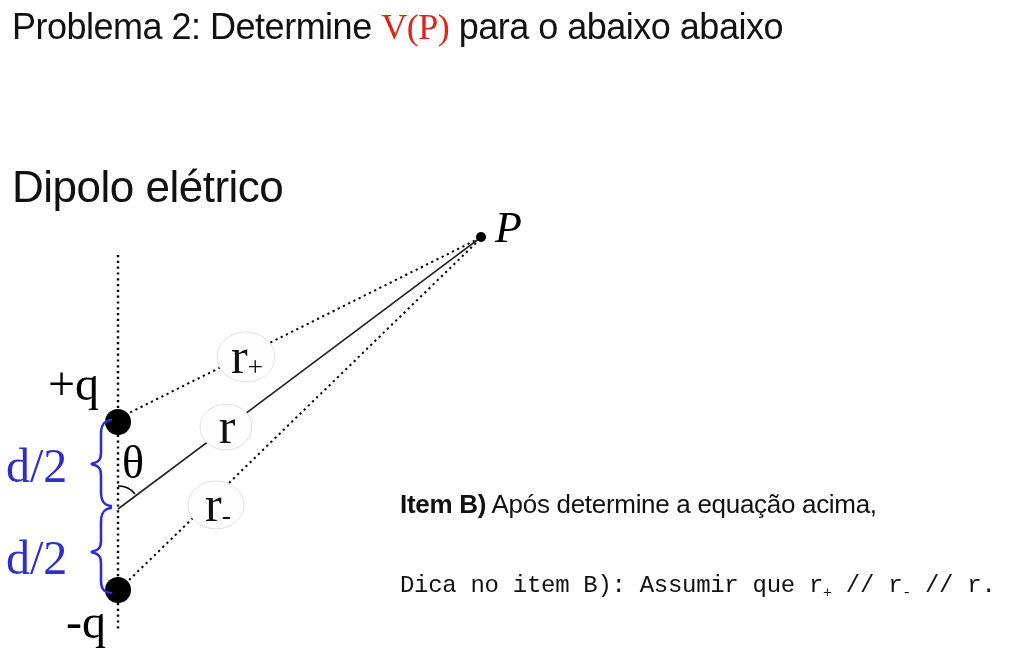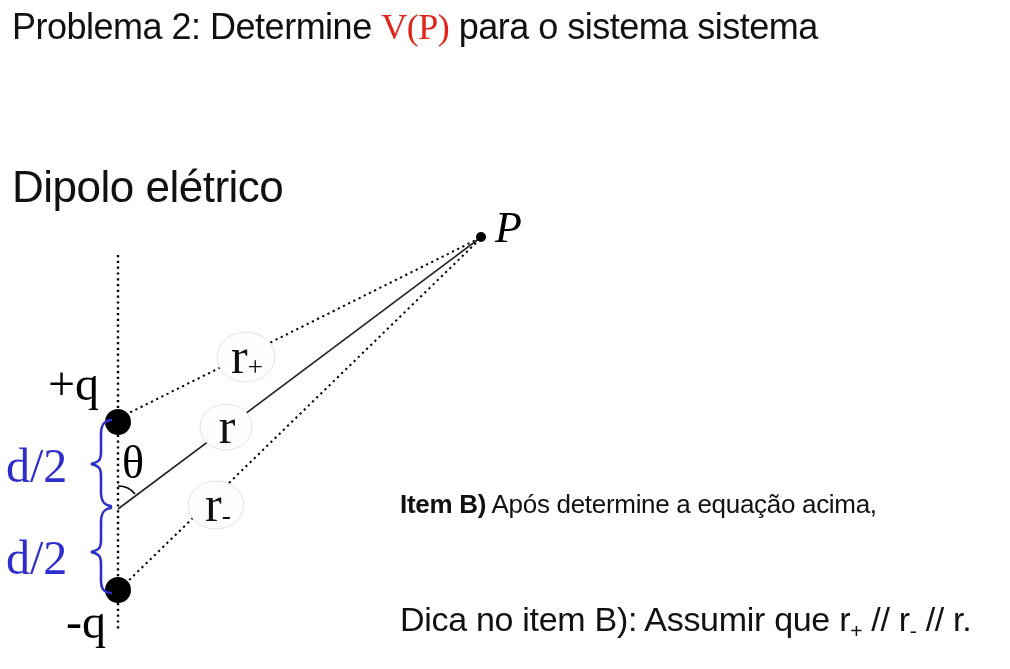--- a/index.html
+++ b/index.html
@@ -67,37 +67,38 @@
 
   .item-b {
     left: 400px; top: 486px;
     width: 590px;
     font-size: 26px; line-height: 36px;
     letter-spacing: -0.3px;
   }
   .item-b .bold { font-weight: bold; text-align: center; }
 
   .hint {
-    left: 400px; top: 601px;
+    left: 400px; top: 568px;
     width: 600px;
-    font-size: 34px; line-height: 36px;
+    font-size: 24px; line-height: 36px;
     letter-spacing: -0.3px;
     white-space: nowrap;
+    font-family: Liberation Mono, monospace;
   }
   .hint sub {
     font-size: 0.62em;
     position: relative; bottom: -0.35em;
     vertical-align: baseline;
   }
 </style>
 </head>
 <body>
 
 <div class="abs slide-title">
-  <span>Problema 2: Determine </span><span class="highlight">V(P)</span><span> para o sistema sistema</span>
+  <span>Problema 2: Determine </span><span class="highlight">V(P)</span><span> para o abaixo abaixo</span>
 </div>
 
 <div class="abs section-heading">Dipolo elétrico</div>
 
 <svg class="abs diagram" viewBox="0 0 1010 669" xmlns="http://www.w3.org/2000/svg">
 
   <line x1="118" y1="255" x2="118" y2="632" stroke="#000" stroke-width="2.4" stroke-dasharray="2.2 3.6"></line>
 
   <line x1="125" y1="415" x2="478" y2="239" stroke="#000" stroke-width="2" stroke-dasharray="2.2 3.6"></line>
 

